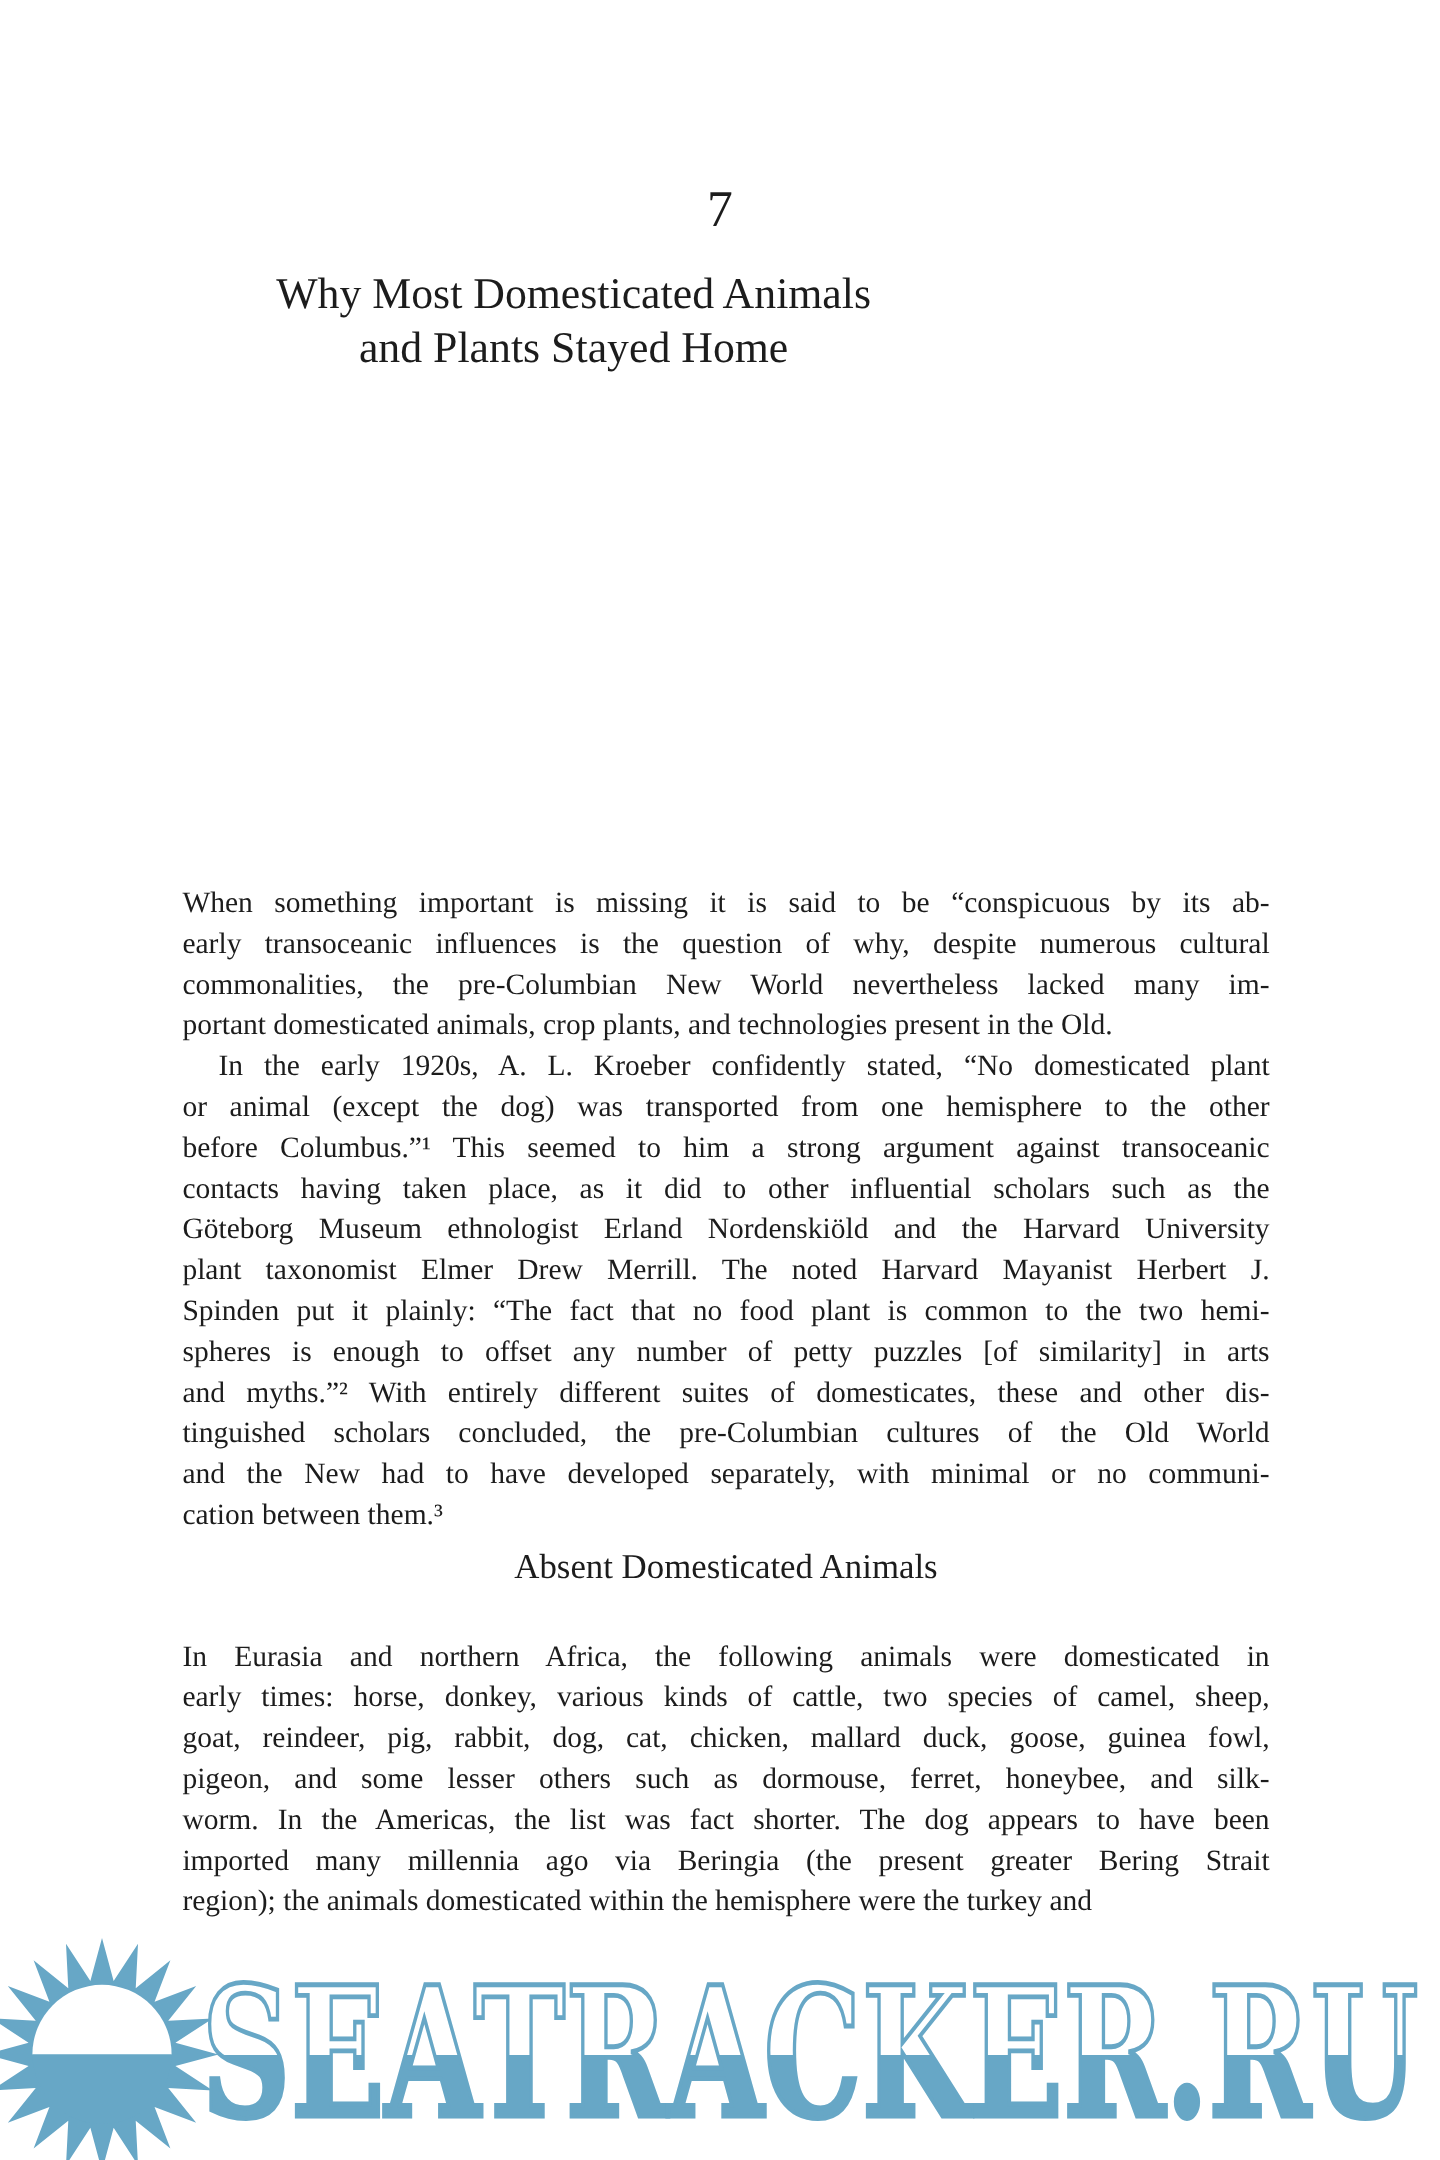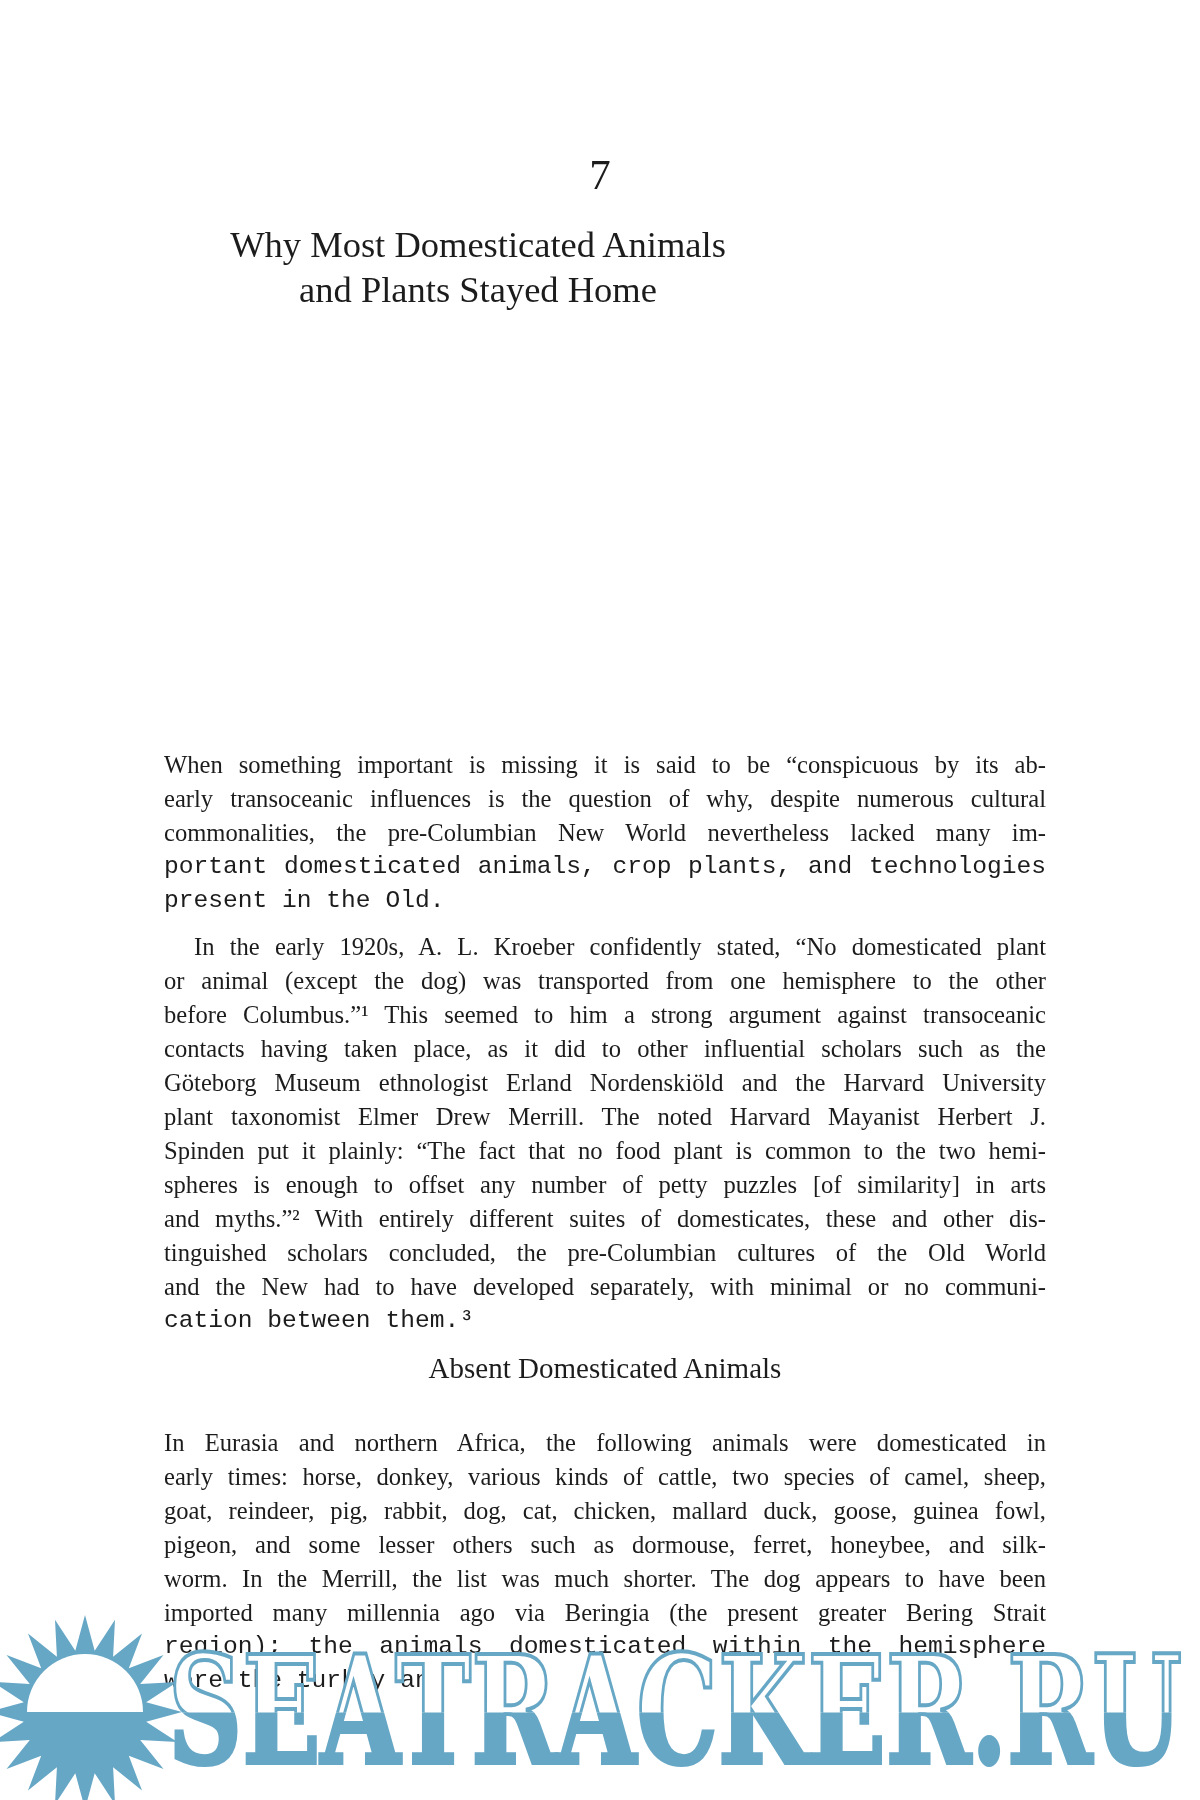--- a/index.html
+++ b/index.html
@@ -13,23 +13,23 @@
     font-size:43px;line-height:50px;
   }
   .chapter-title{
     position:absolute;top:222px;left:0;width:956px;text-align:center;
     font-size:36.5px;line-height:45px;font-weight:normal;margin:0;
   }
   .body-text{
     position:absolute;top:736px;left:152px;width:906px;
     font-size:24.6px;line-height:34px;
   }
-  .paragraph{margin:12px;}
+  .paragraph{margin:0;}
   .line{text-align:justify;text-align-last:justify;}
-  .line.last{text-align-last:left;font-family:Liberation Mono, monospace;}
+  .line.last{text-align-last:left;}
   .paragraph.indent .line:first-child{text-indent:30px;}
   .section-heading{
     text-align:center;font-size:29px;line-height:36px;
     margin-top:8px;margin-bottom:40px;
   }
   .watermark{position:absolute;left:0;top:1600px;width:1021px;height:200px;}
   .wm-text{
     font-family:"DejaVu Serif", serif;font-weight:bold;font-size:150px;
   }
   .wm-top{fill:#ffffff;stroke:#67a7c6;stroke-width:4px;}
@@ -67,21 +67,21 @@
         <div class="line">tinguished scholars concluded, the pre-Columbian cultures of the Old World</div>
         <div class="line">and the New had to have developed separately, with minimal or no communi-</div>
         <div class="line last">cation between them.³</div>
       </div>
       <div class="section-heading">Absent Domesticated Animals</div>
       <div class="paragraph">
         <div class="line">In Eurasia and northern Africa, the following animals were domesticated in</div>
         <div class="line">early times: horse, donkey, various kinds of cattle, two species of camel, sheep,</div>
         <div class="line">goat, reindeer, pig, rabbit, dog, cat, chicken, mallard duck, goose, guinea fowl,</div>
         <div class="line">pigeon, and some lesser others such as dormouse, ferret, honeybee, and silk-</div>
-        <div class="line">worm. In the Merrill, the list was much shorter. The dog appears to have been</div>
+        <div class="line">worm. In the Americas, the list was fact shorter. The dog appears to have been</div>
         <div class="line">imported many millennia ago via Beringia (the present greater Bering Strait</div>
         <div class="line last">region); the animals domesticated within the hemisphere were the turkey and</div>
       </div>
     </div>
 
   <div class="watermark">
     <svg width="1200" height="200" viewBox="0 0 1200 200">
       <defs>
         <clipPath id="wmTop">
             <rect x="0" y="0" width="1200" height="112.5"></rect>

